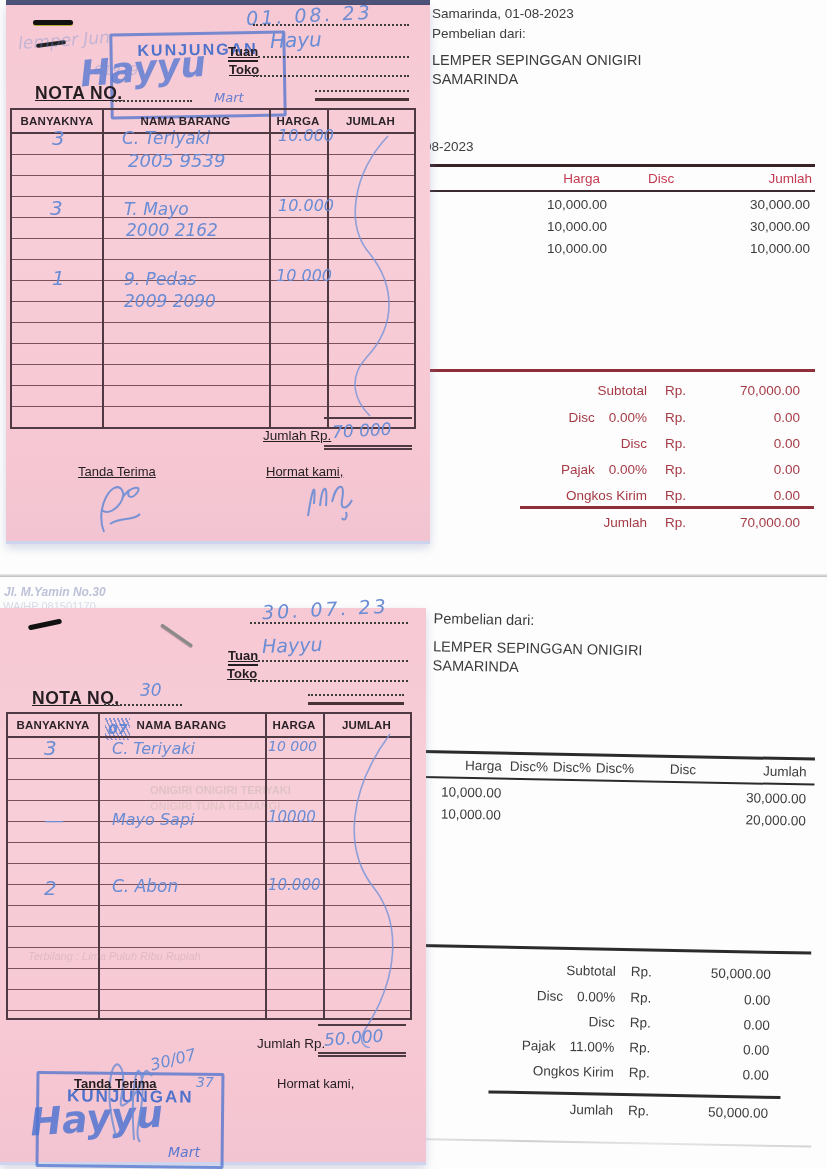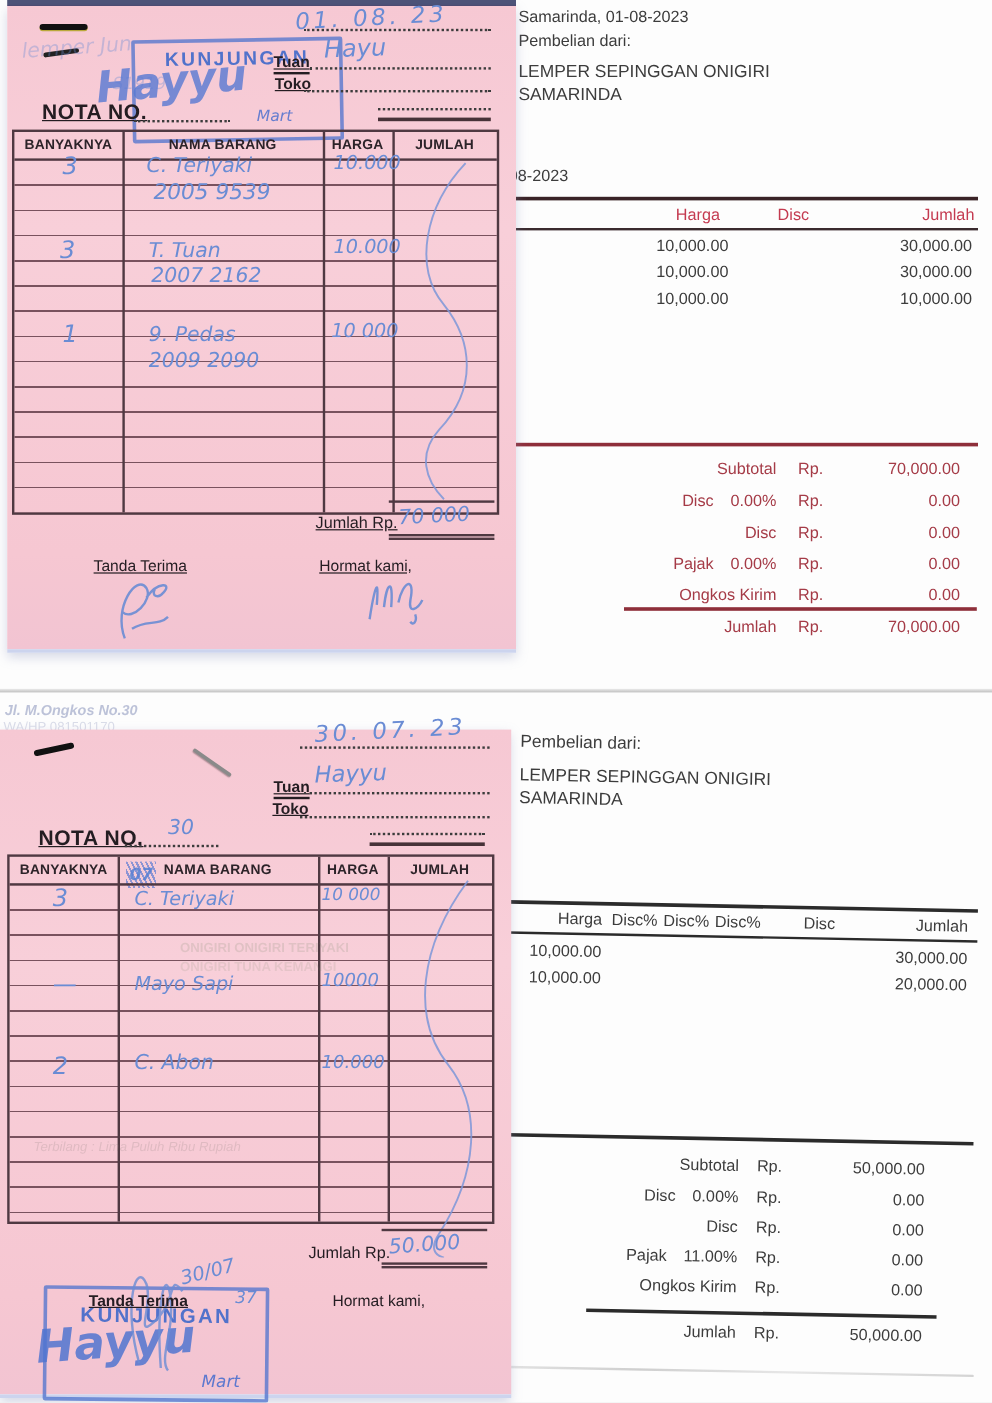--- a/index.html
+++ b/index.html
@@ -157,23 +157,23 @@
       <div class="vline" style="left:257px;"></div>
       <div class="vline" style="left:315px;"></div>
     </div>
 
     <div class="abs hand" style="left:46px;top:122px;font-size:20px;">3</div>
     <div class="abs hand" style="left:116px;top:124px;font-size:17px;">C. Teriyaki</div>
     <div class="abs hand" style="left:272px;top:122px;font-size:16px;">10.000</div>
     <div class="abs hand" style="left:122px;top:146px;font-size:18px;">2005 9539</div>
 
     <div class="abs hand" style="left:44px;top:192px;font-size:20px;">3</div>
-    <div class="abs hand" style="left:118px;top:195px;font-size:17px;">T. Tuan</div>
+    <div class="abs hand" style="left:118px;top:195px;font-size:17px;">T. Mayo</div>
     <div class="abs hand" style="left:272px;top:192px;font-size:16px;">10.000</div>
-    <div class="abs hand" style="left:120px;top:216px;font-size:17px;">2007 2162</div>
+    <div class="abs hand" style="left:120px;top:216px;font-size:17px;">2000 2162</div>
 
     <div class="abs hand" style="left:46px;top:262px;font-size:20px;">1</div>
     <div class="abs hand" style="left:118px;top:265px;font-size:17px;">9. Pedas</div>
     <div class="abs hand" style="left:270px;top:262px;font-size:16px;">10 000</div>
     <div class="abs hand" style="left:118px;top:287px;font-size:17px;">2009 2090</div>
 
     <svg class="abs" style="left:330px;top:128px;" width="70" height="290" viewBox="0 0 70 290">
       <path d="M52,4 C18,40 8,92 34,122 C58,152 62,192 30,226 C12,246 18,268 34,284" fill="none" stroke="#7d97d8" stroke-width="1.6" opacity=".85"></path>
     </svg>
 
@@ -258,21 +258,21 @@
     <div class="abs trow inv" style="left:40px;top:503px;width:318px;">
       <span class="tlwrap" style="width:163px;">
           <span>Jumlah</span>
         </span>
       <span style="width:38px;margin-left:15px;">Rp.</span>
       <span class="num" style="width:102px;">50,000.00</span>
     </div>
     <div class="abs torn" style="left:4px;top:542px;width:398px;"></div>
   </section>
 
-  <div class="abs" style="left:4px;top:585px;font-size:12px;color:#7d88b4;opacity:.5;font-weight:bold;font-style:italic;">Jl. M.Ongkos No.30</div>
+  <div class="abs" style="left:4px;top:585px;font-size:12px;color:#7d88b4;opacity:.5;font-weight:bold;font-style:italic;">Jl. M.Yamin No.30</div>
   <div class="abs" style="left:3px;top:600px;font-size:11px;color:#8b93ba;opacity:.3;">WA/HP 081501170</div>
 
   <section class="abs receipt" style="left:0;top:608px;width:426px;height:554px;">
     <div class="abs" style="left:28px;top:14px;width:34px;height:5px;background:#111;border-radius:3px;transform:rotate(-12deg);"></div>
     <div class="abs" style="left:158px;top:26px;width:38px;height:2.5px;background:#8a8a8a;transform:rotate(35deg);border-radius:2px;box-shadow:0 1px 1px rgba(0,0,0,.3);"></div>
 
     <div class="abs hand" style="left:262px;top:-10px;font-size:19px;letter-spacing:3px;transform:rotate(-3deg);">30. 07. 23</div>
     <div class="abs dotted" style="left:250px;top:14px;width:158px;"></div>
 
     <div class="abs rbold" style="left:228px;top:40px;font-size:13px;border-bottom:2px solid #241d22;padding-bottom:1px;">Tuan</div>

